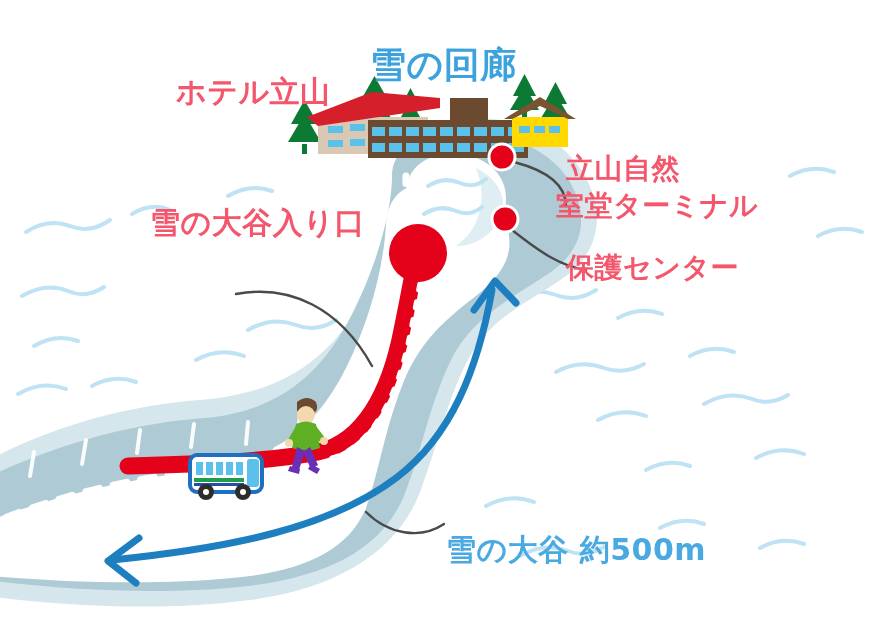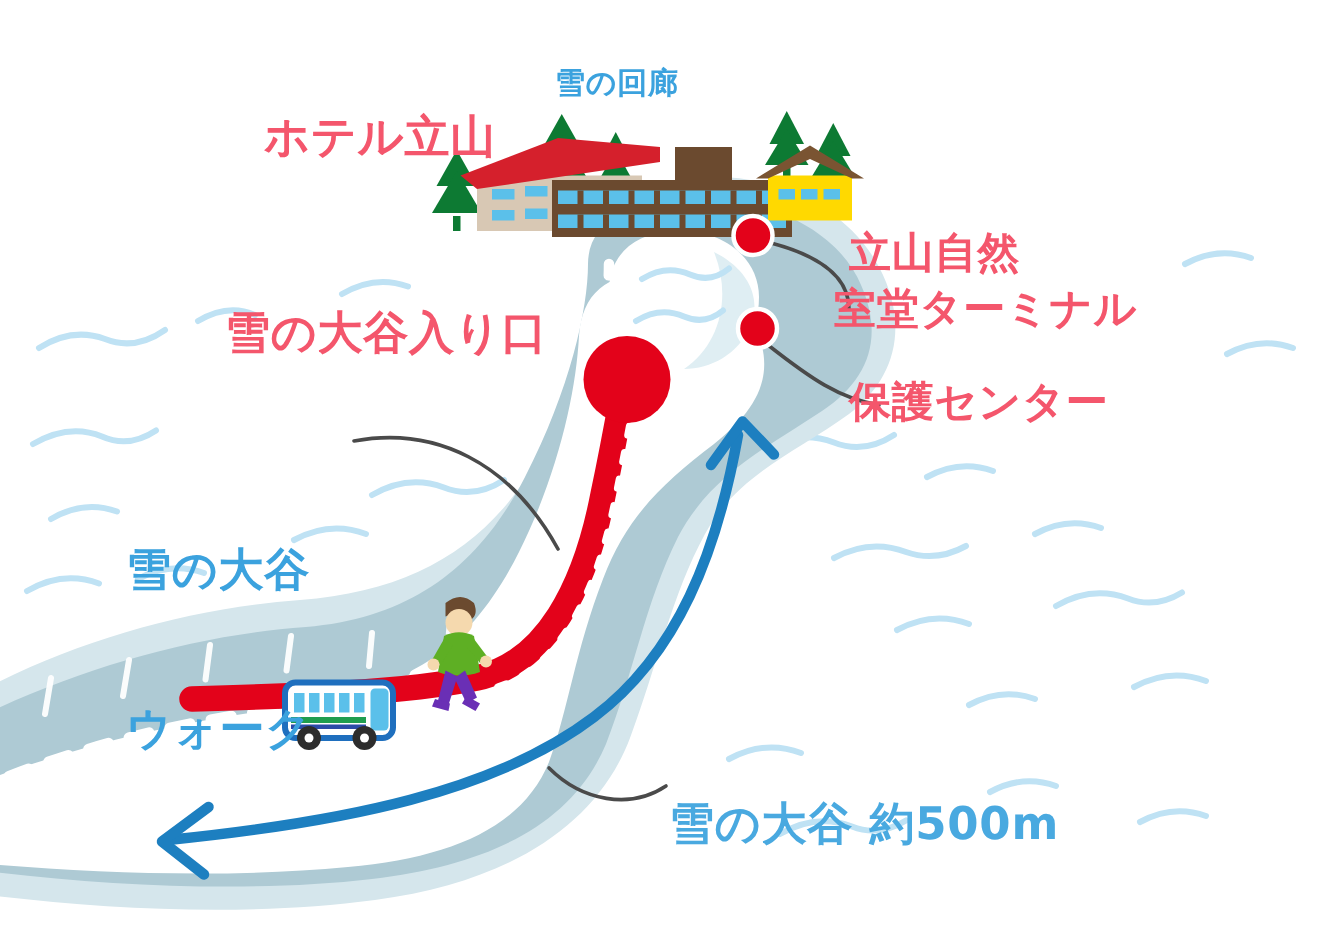--- a/index.html
+++ b/index.html
@@ -28,21 +28,21 @@
     white-space:pre;
     line-height:1.18;
     letter-spacing:0.5px;
     user-select:none;
   }
   .label-red{ color:#f4566c; }
   .label-blue{ color:#3ba2de; }
   .label-blue-strong{ color:#49a9e0; }
 
   #label-hotel-tateyama{ left:176px; top:74px;  font-size:30px; }
-  #label-snow-corridor { left:370px; top:44px;  font-size:20px; }
+  #label-snow-corridor { left:370px; top:44px;  font-size:36px; }
   #label-nature-center { left:566px; top:86px;  font-size:28px; }
   #label-otani-entrance{ left:150px; top:205px; font-size:30px; }
   #label-murodo-terminal{left:556px; top:189px; font-size:28px;text-align:right; }
   #label-entrance-zone  {left:576px; top:252px; font-size:27px; }
   #label-otani-walk     {left:84px;  top:292px; font-size:30px; }
   #label-otani-500m     {left:446px; top:532px; font-size:30px; }
 </style>
 </head>
 <body>
 
@@ -329,20 +329,16 @@
   <div class="label label-red" id="label-otani-entrance">雪の大谷入り口</div>
 
   <div class="label label-red" id="label-nature-center">
     <div>立山自然</div>
     <div>保護センター</div>
   </div>
 
   <div class="label label-red" id="label-murodo-terminal">室堂ターミナル</div>
 
 
-  <div class="label label-blue" id="label-otani-walk">
-    <div>雪の大谷</div>
-    <div>ウォーク</div>
-  </div>
 
   <div class="label label-blue-strong" id="label-otani-500m">雪の大谷 約500m</div>
 
 </div>
 
 </body></html>

